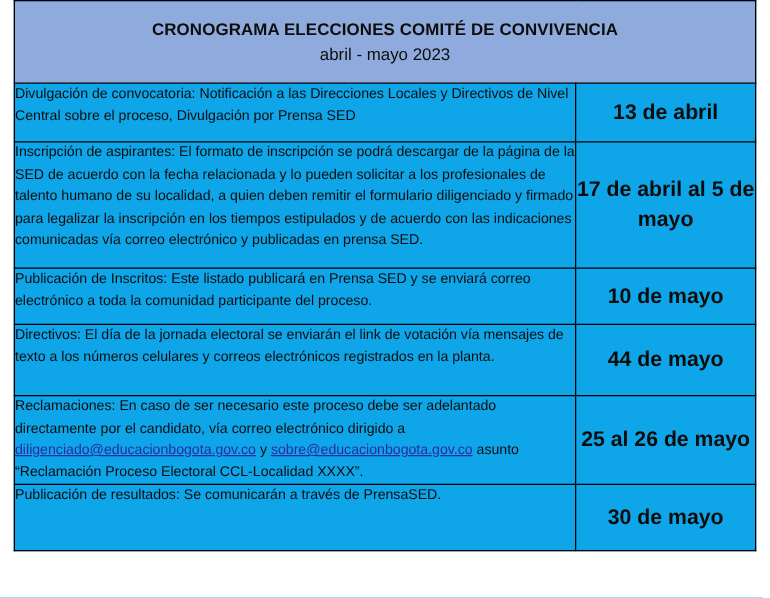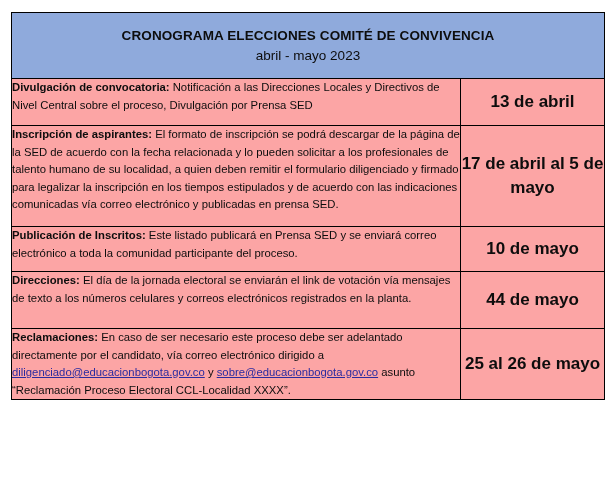--- a/index.html
+++ b/index.html
@@ -18,25 +18,25 @@
   #sheet {
     position: relative;
     width: 616px;
     height: 478px;
     background: #ffffff;
   }
 
   table.cronograma {
     position: absolute;
     left: 11px;
-    top: 12px;
+    top: 0;
     width: 593px;
     border-collapse: collapse;
     table-layout: fixed;
-    background: #fca5a5;
+    background: #0ea5e9;
   }
 
   table.cronograma td,
   table.cronograma th {
     border: 1px solid #000000;
     vertical-align: middle;
     padding: 0;
     box-sizing: border-box;
   }
 
@@ -74,21 +74,21 @@
 
   
   .act-cell {
     text-align: left;
     padding: 4px 7px 4px 6px;
     font-size: 11.3px;
     line-height: 1.55;
     color: #0d0d0d;
   }
   .act-cell b {
-    font-weight: bold;
+    font-weight: normal;
   }
   .date-cell {
     text-align: center;
     font-size: 17px;
     font-weight: bold;
     color: #0d0d0d;
     padding: 3px 4px;
     line-height: 1.4;
   }
 
@@ -141,26 +141,30 @@
         <td class="act-cell"><b>Inscripción de aspirantes:</b><span> El formato de inscripción se podrá descargar de la página de la SED de acuerdo con la fecha relacionada y lo pueden solicitar a los profesionales de talento humano de su localidad, a quien deben remitir el formulario diligenciado y firmado para legalizar la inscripción en los tiempos estipulados y de acuerdo con las indicaciones comunicadas vía correo electrónico y publicadas en prensa SED.</span></td>
         <td class="date-cell">17 de abril al 5 de mayo</td>
       </tr>
 
       <tr class="r3">
         <td class="act-cell"><b>Publicación de Inscritos:</b><span>  Este listado publicará en Prensa SED y se enviará correo electrónico a toda la comunidad participante del proceso.</span></td>
         <td class="date-cell">10 de mayo</td>
       </tr>
 
       <tr class="r4">
-        <td class="act-cell"><b>Direcciones:</b><span> El día de la jornada electoral se enviarán el link de votación vía mensajes de texto a los números celulares y correos electrónicos registrados en la planta.</span></td>
+        <td class="act-cell"><b>Directivos:</b><span> El día de la jornada electoral se enviarán el link de votación vía mensajes de texto a los números celulares y correos electrónicos registrados en la planta.</span></td>
         <td class="date-cell">44 de mayo</td>
       </tr>
 
       <tr class="r5">
         <td class="act-cell"><b>Reclamaciones:</b><span> En caso de ser necesario este proceso debe ser adelantado directamente por el candidato, vía correo electrónico dirigido a </span><a class="mail" href="#">diligenciado@educacionbogota.gov.co</a><span> y </span><a class="mail" href="#">sobre@educacionbogota.gov.co</a><span> asunto “Reclamación Proceso Electoral CCL-Localidad XXXX”.</span></td>
         <td class="date-cell">25 al 26 de mayo</td>
       </tr>
 
+      <tr class="r6">
+        <td class="act-cell"><b>Publicación de resultados:</b><span> Se comunicarán a través de PrensaSED.</span></td>
+        <td class="date-cell">30 de mayo</td>
+      </tr>
 
     </tbody>
   </table>
 
 </div>
 
 </body></html>

